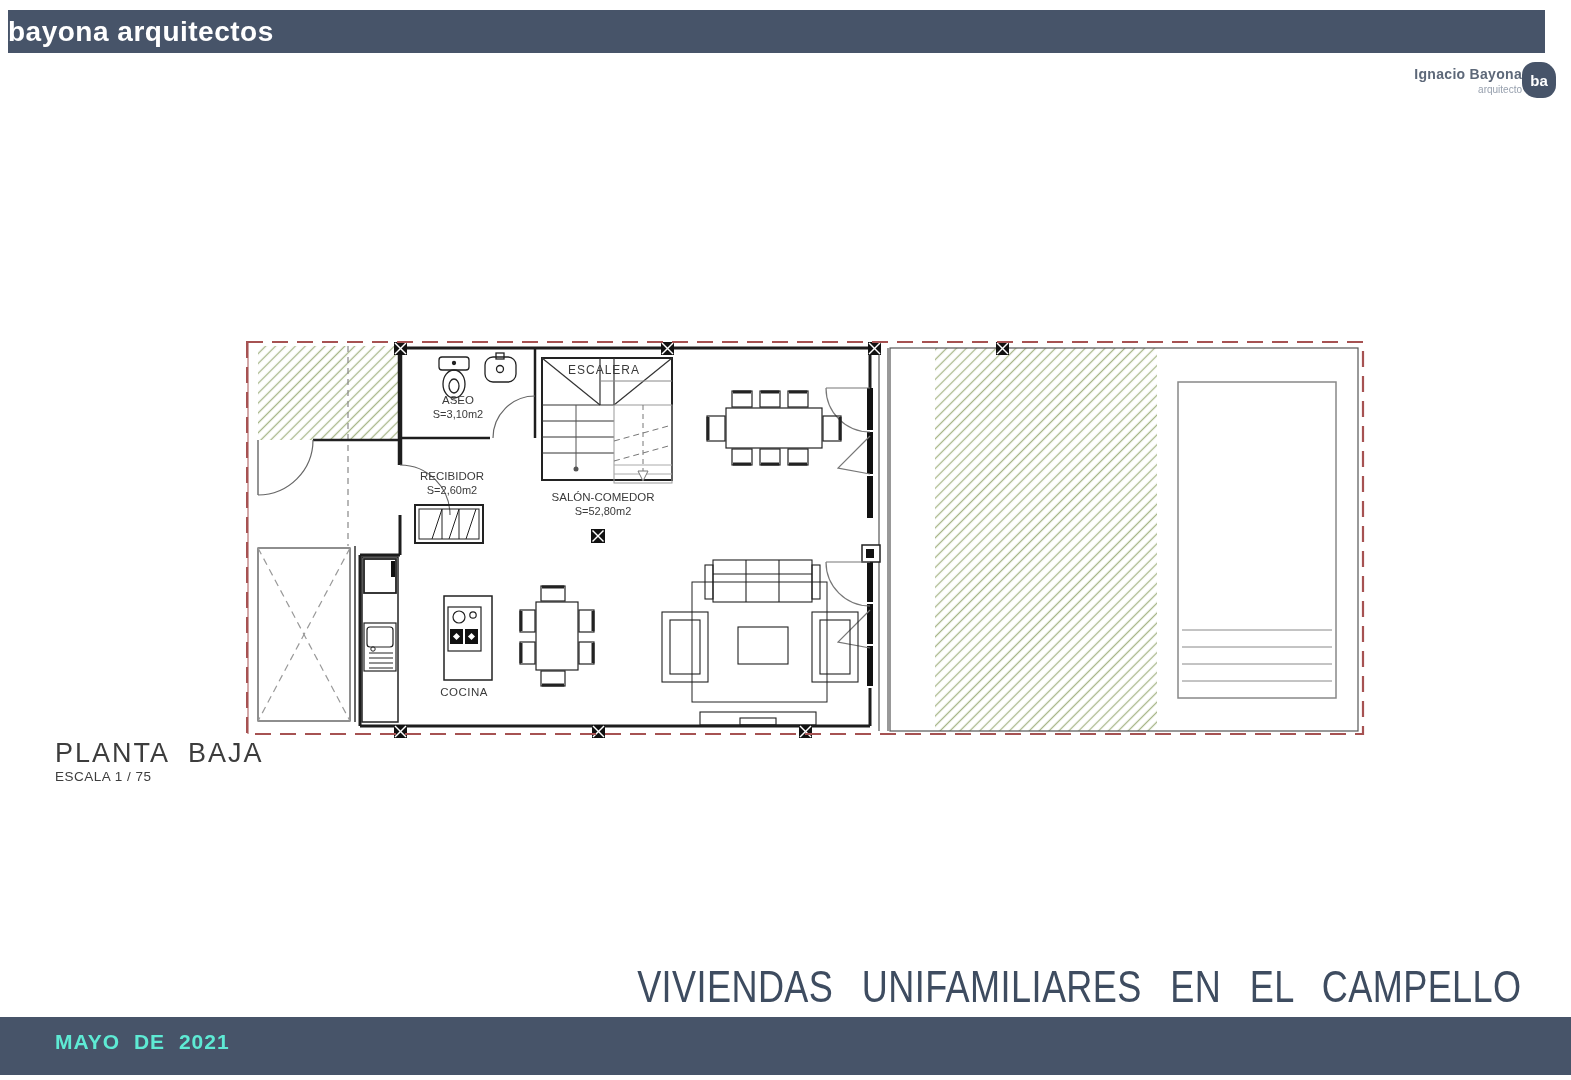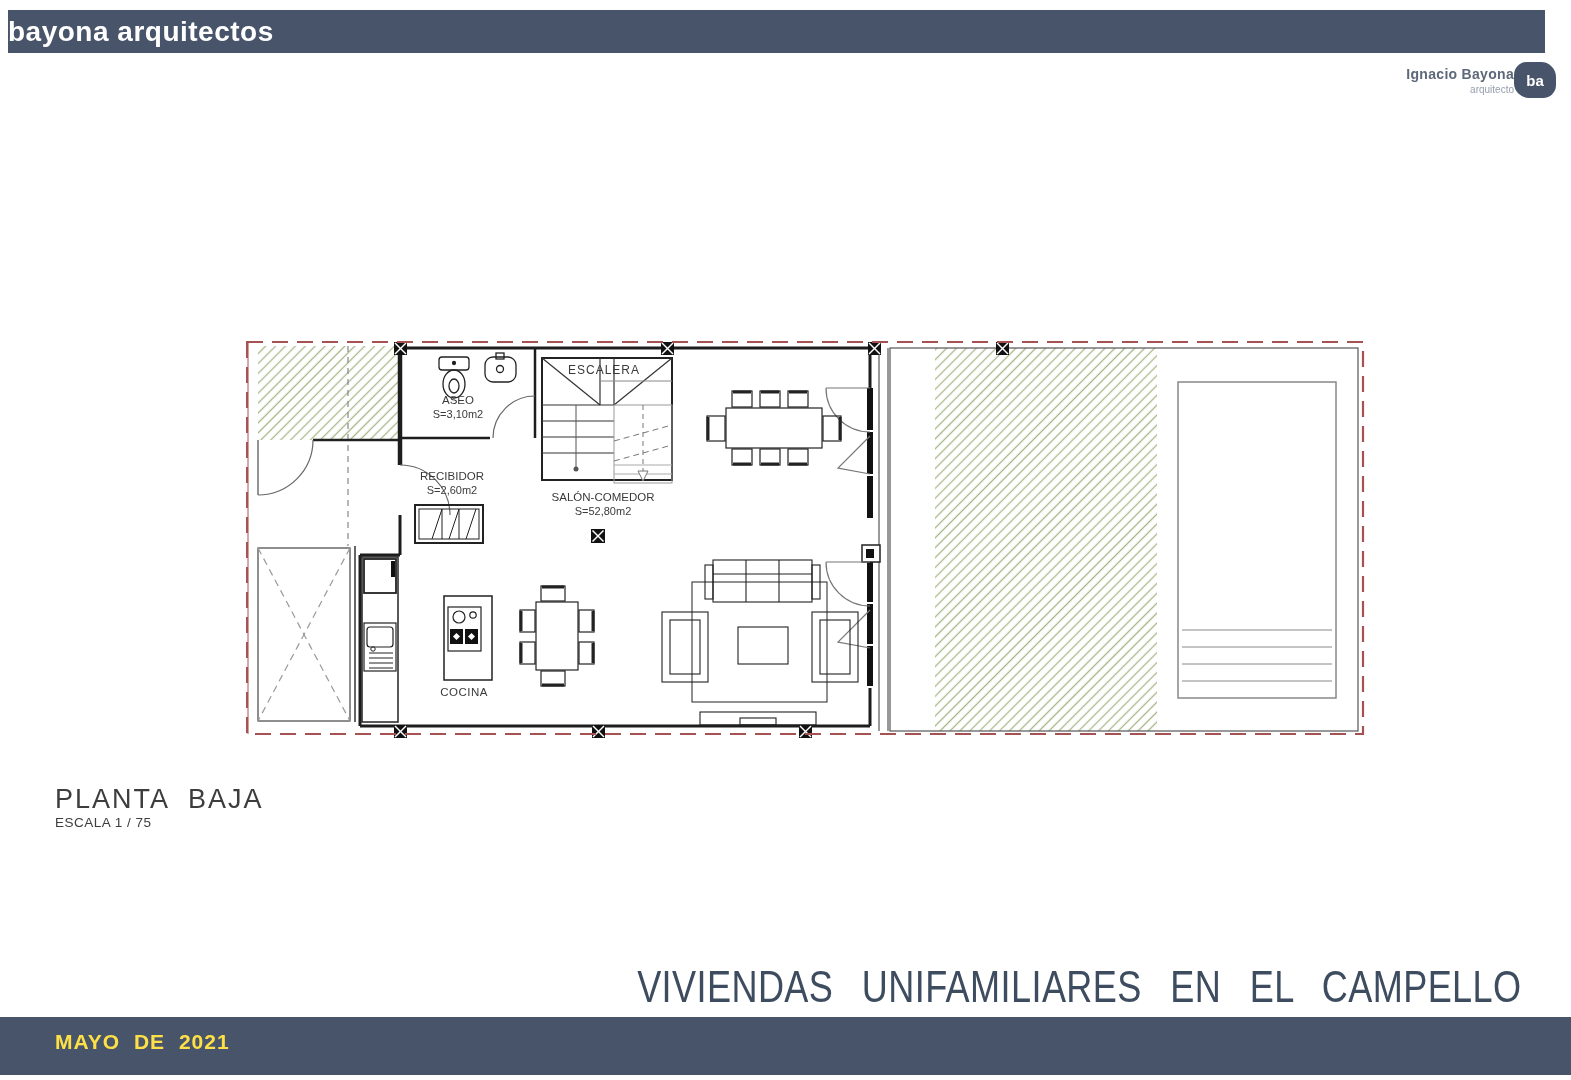--- a/index.html
+++ b/index.html
@@ -15,35 +15,35 @@
     background:var(--accent);color:#fff;display:flex;align-items:center;
     padding-right:14px;font-size:28px;font-weight:700;letter-spacing:0.5px;
   }
   .architect{
     position:absolute;top:62px;right:15px;display:flex;gap:0;align-items:center;
   }
   .architect .names{text-align:right;line-height:1.25;margin-top:2px;}
   .architect .names .nm{font-size:14px;font-weight:700;color:#5d6879;letter-spacing:0.3px;}
   .architect .names .role{font-size:10px;color:#97a0ae;}
   .badge{
-    width:42px;height:36px;border-radius:13px 15px 13px 15px;background:var(--accent);
+    width:34px;height:36px;border-radius:13px 15px 13px 15px;background:var(--accent);
     color:#fff;font-size:15px;font-weight:700;display:flex;align-items:center;justify-content:center;
   }
   .plan-svg{position:absolute;left:246px;top:341px;}
   .titleblock{position:absolute;left:55px;top:738px;color:#3b3b3b;}
-  .titleblock .pname{font-size:27px;letter-spacing:2px;word-spacing:10px;color:#3d3d3d;margin-top:46px;}
+  .titleblock .pname{font-size:27px;letter-spacing:2px;word-spacing:10px;color:#3d3d3d;}
   .titleblock .pscale{font-size:13.5px;letter-spacing:0.5px;color:#3d3d3d;}
   .project-title{
     position:absolute;right:49px;top:962px;font-size:44px;color:var(--title);
     letter-spacing:0.5px;word-spacing:22px;white-space:nowrap;
     transform:scaleX(0.82);transform-origin:right center;font-weight:400;
   }
   .bottombar{
     position:absolute;left:0;top:1017px;width:1571px;height:58px;background:var(--accent);
-    color:#fde047;
+    color:#5eead4;
     text-align:right;
   }
   .bottombar .date{
     position:absolute;left:55px;top:13px;font-size:21px;font-weight:700;
     letter-spacing:1px;word-spacing:7px;
   }
   svg text{font-family:"Liberation Sans",sans-serif;fill:#3a3a3a;}
 </style>
 </head>
 <body>

